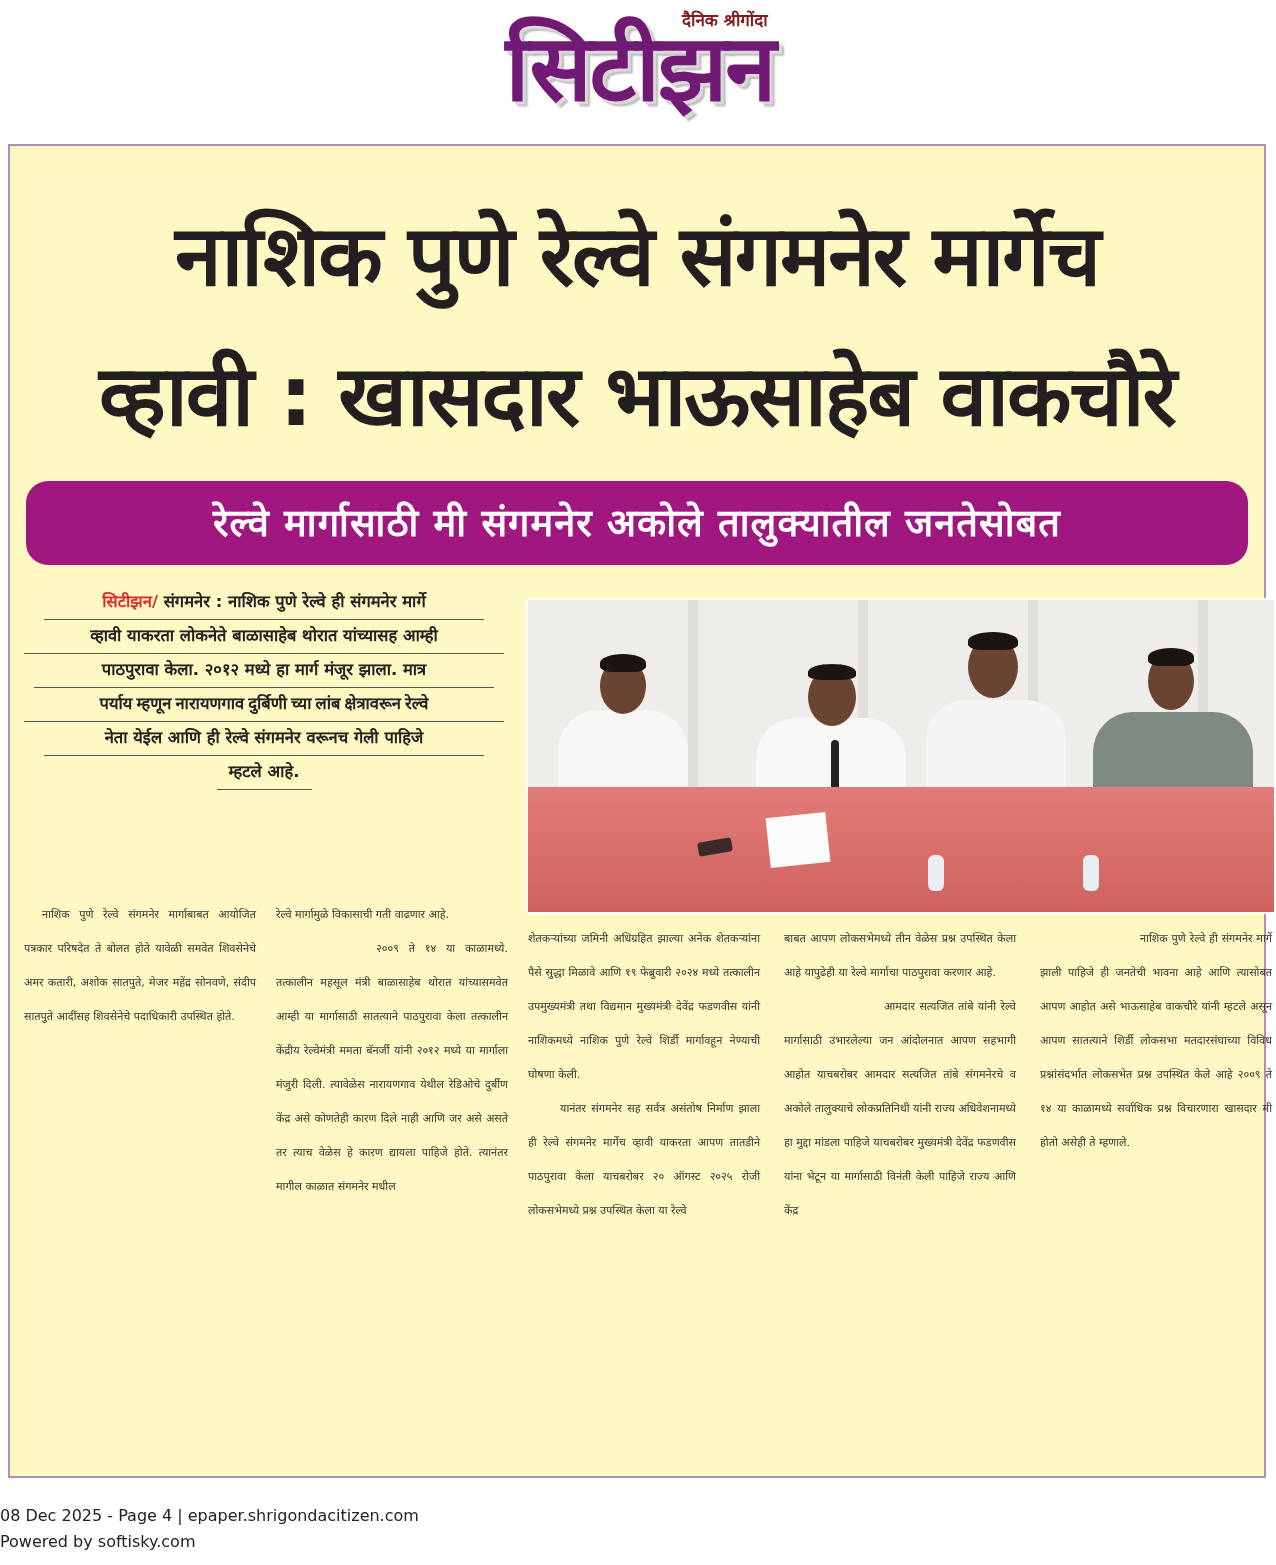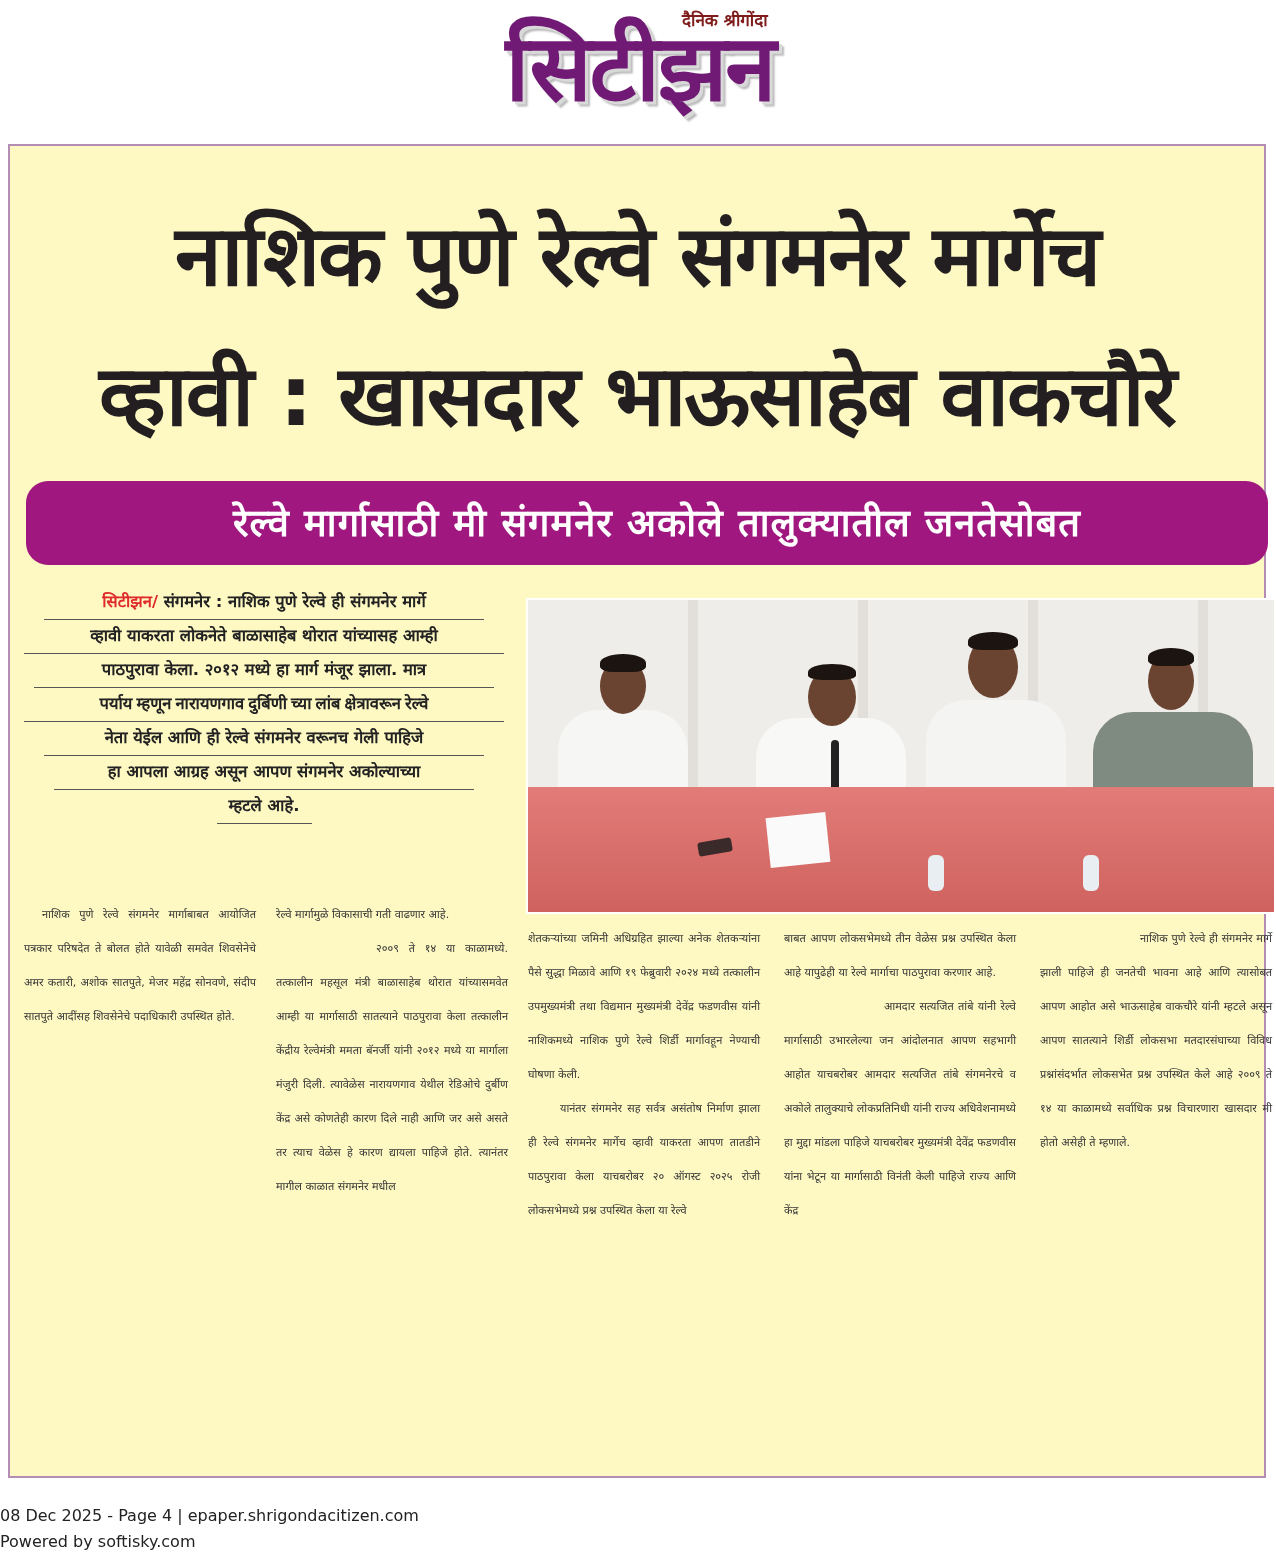--- a/index.html
+++ b/index.html
@@ -52,21 +52,20 @@
     .subhead {
       position: absolute; left: 16px; top: 335px; width: 1222px; height: 84px;
       background: #a0187f;
       border-radius: 22px;
       color: #ffffff;
       font-family: "DejaVu Sans", sans-serif;
       font-weight: bold;
       font-size: 38px; line-height: 84px;
       text-align: center;
       letter-spacing: 1px;
-      padding-left: 20px;
     }
     
     .intro {
       position: absolute; left: 14px; top: 440px; width: 480px;
       font-family: "DejaVu Sans", sans-serif;
       font-weight: bold;
       font-size: 16.5px;
       color: #222;
       text-align: center;
     }
@@ -131,21 +130,20 @@
 
   <div class="intro">
     <div class="line" style="width:440px;">
       <span class="dateline">सिटीझन/</span>
       <span>संगमनेर : नाशिक पुणे रेल्वे ही संगमनेर मार्गे</span>
     </div>
     <div class="line" style="width:480px;">व्हावी याकरता लोकनेते बाळासाहेब थोरात यांच्यासह आम्ही</div>
     <div class="line" style="width:460px;">पाठपुरावा केला. २०१२ मध्ये हा मार्ग मंजूर झाला. मात्र</div>
     <div class="line" style="width:480px;font-family:Liberation Serif, serif;">पर्याय म्हणून नारायणगाव दुर्बिणी च्या लांब क्षेत्रावरून रेल्वे</div>
     <div class="line" style="width:440px;">नेता येईल आणि ही रेल्वे संगमनेर वरूनच गेली पाहिजे</div>
-    <div class="line" style="width:420px;">हा आपला आग्रह असून आपण संगमनेर अकोल्याच्या</div>
     <div class="line" style="width:95px;">म्हटले आहे.</div>
   </div>
 
   <div class="photo" title="पत्रकार परिषदेत बोलताना खासदार भाऊसाहेब वाकचौरे व मान्यवर">
     <div class="wall"></div>
 
     <div class="person" style="left:30px; top:110px; width:130px; height:150px; background:#f6f6f4;"></div>
     <div class="head" style="left:72px; top:58px; width:46px; height:56px;"></div>
     <div class="hair" style="left:72px; top:54px; width:46px; height:18px;"></div>
 

